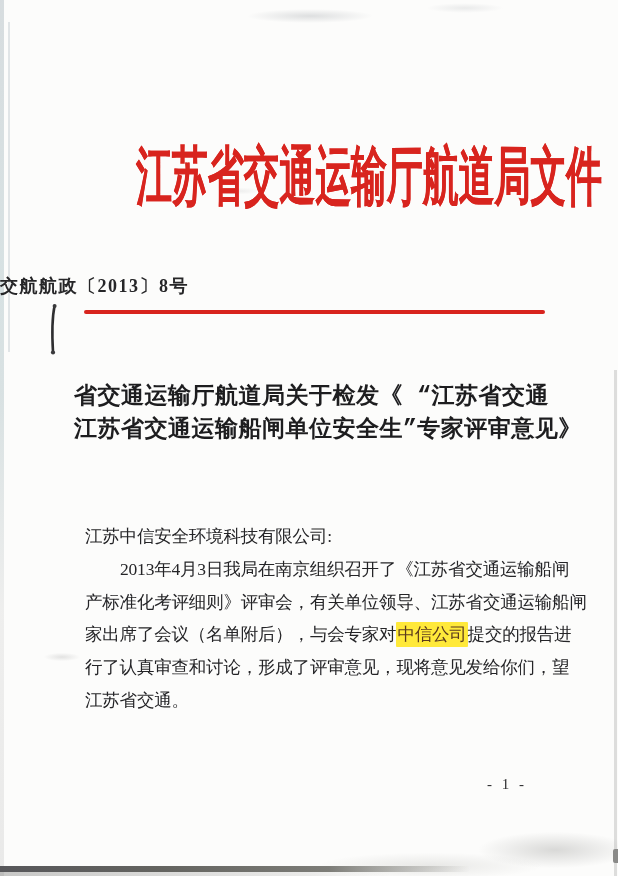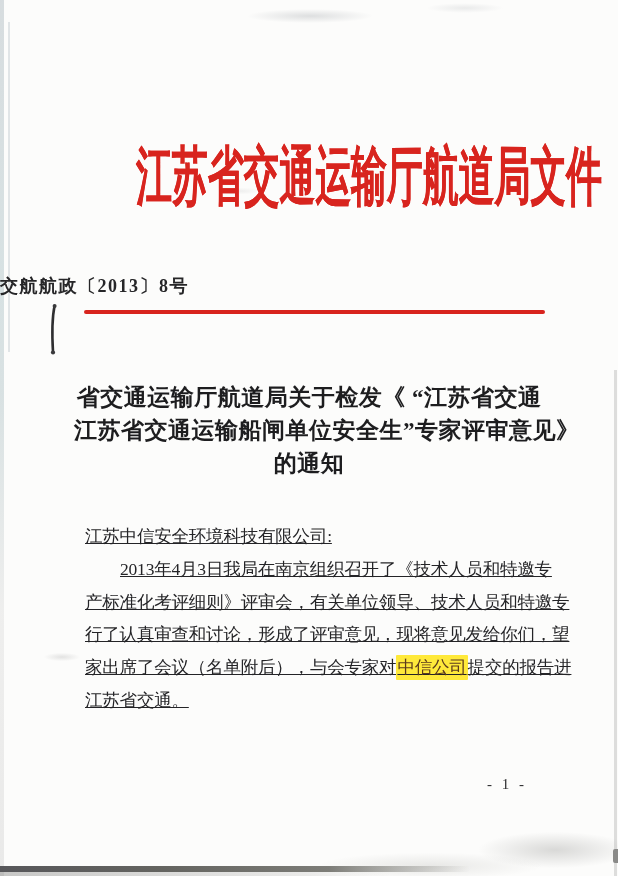--- a/index.html
+++ b/index.html
@@ -64,28 +64,28 @@
     position:absolute; top:310px; left:84px; width:461px; height:4px;
     background:#d8241e; border-radius:2px;
   }
   .pen-mark { position:absolute; left:46px; top:302px; }
   
   .doc-title {
     position:absolute; top:381px; left:74px; width:470px;
     font-size:23px; font-weight:bold; color:#1d1d1f;
     line-height:33px; letter-spacing:0.5px;
   }
-  .doc-title .t-line { text-align:center; white-space:nowrap; }
+  .doc-title .t-line { text-align:right; white-space:nowrap;font-family:Liberation Mono, monospace; }
   
   .doc-body {
     position:absolute; top:520px; left:85px; width:465px;
     font-size:17.5px; color:#242427; line-height:32.8px;
     letter-spacing:-0.2px;
   }
-  .b-line { white-space:nowrap;text-decoration:underline; }
+  .b-line { white-space:nowrap; }
   .indent { text-indent:35px; }
   .hl {
     background:#ffe93a; color:#5b3a1e;
     padding:2px 1px 3px; border-radius:1px;
   }
   .page-num {
     position:absolute; top:776px; left:487px;
     font-size:15px; color:#2e2e30; letter-spacing:3px; white-space:nowrap;
   }
 </style>
@@ -109,27 +109,26 @@
 
   <svg class="pen-mark" width="14" height="58" viewBox="0 0 14 58">
     <path d="M8.5 4 C 6.5 14, 5.8 30, 7 50" stroke="#2e2e30" stroke-width="2.6" fill="none" stroke-linecap="round"></path>
     <circle cx="8.6" cy="4" r="2" fill="#3a3a3c"></circle>
     <circle cx="7" cy="50.5" r="2.1" fill="#3a3a3c"></circle>
   </svg>
 
   <div class="doc-title">
     <div class="t-line">省交通运输厅航道局关于检发《 “江苏省交通</div>
     <div class="t-line">江苏省交通运输船闸单位安全生”专家评审意见》</div>
-    <div class="t-line">的通知</div>
   </div>
 
   <div class="doc-body">
     <div class="b-line">江苏中信安全环境科技有限公司:</div>
-    <div class="b-line indent">2013年4月3日我局在南京组织召开了《技术人员和特邀专</div>
-    <div class="b-line">产标准化考评细则》评审会，有关单位领导、技术人员和特邀专</div>
+    <div class="b-line indent">2013年4月3日我局在南京组织召开了《江苏省交通运输船闸</div>
+    <div class="b-line">产标准化考评细则》评审会，有关单位领导、江苏省交通运输船闸</div>
+    <div class="b-line"><span>家出席了会议（名单附后），与会专家对</span><span class="hl">中信公司</span><span>提交的报告进</span></div>
     <div class="b-line">行了认真审查和讨论，形成了评审意见，现将意见发给你们，望</div>
-    <div class="b-line"><span>家出席了会议（名单附后），与会专家对</span><span class="hl">中信公司</span><span>提交的报告进</span></div>
     <div class="b-line">江苏省交通。</div>
   </div>
 
   <div class="page-num">- 1 -</div>
 
 </div>
 
 </body></html>

